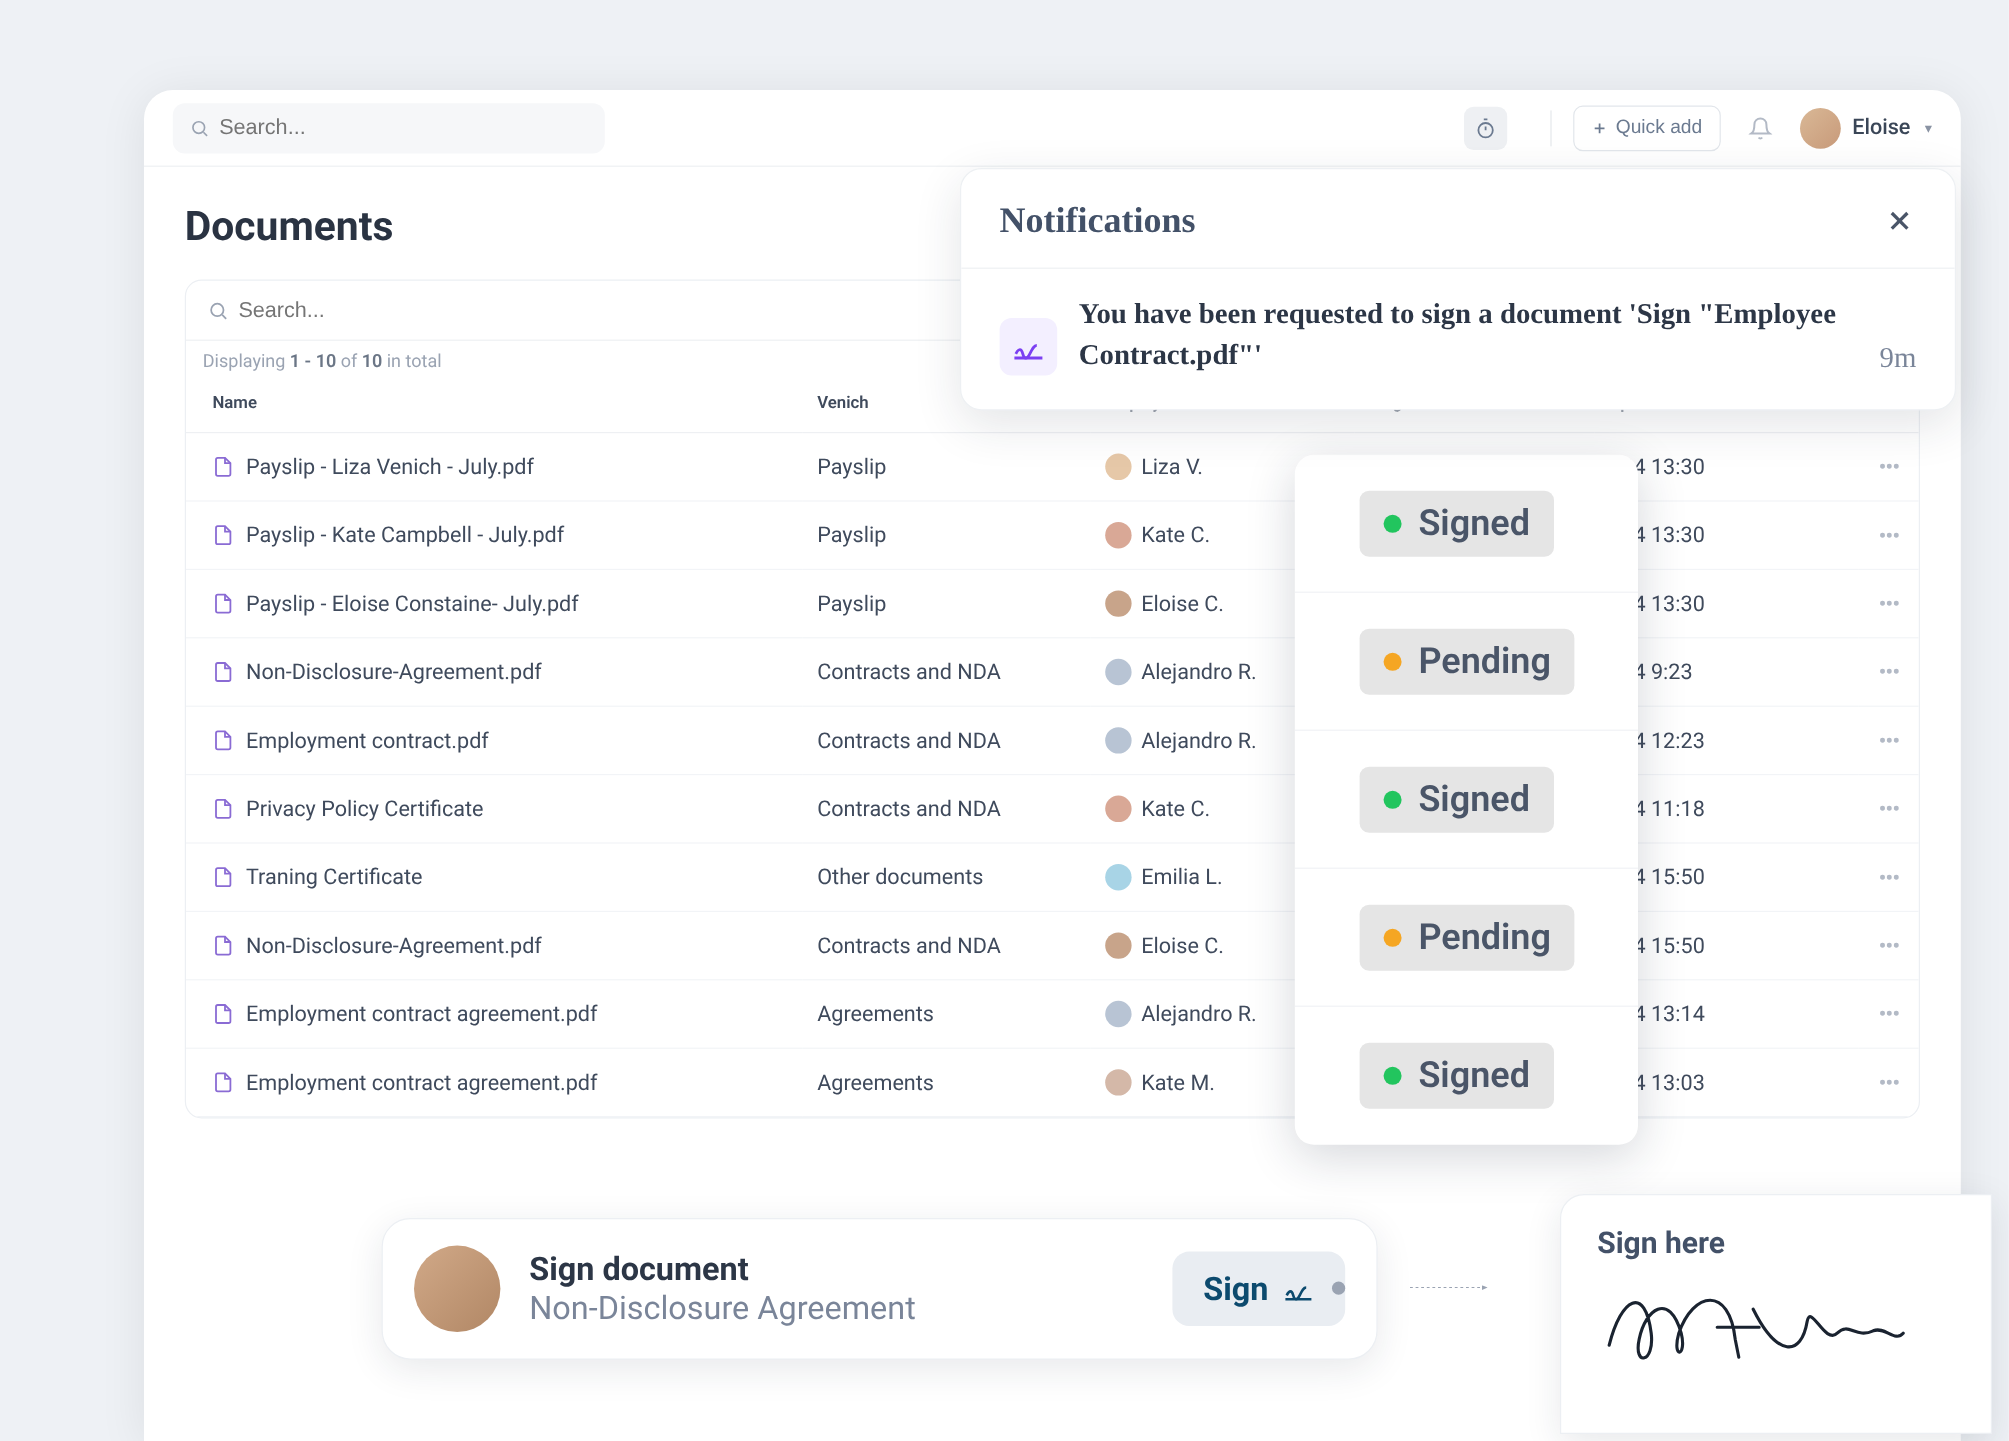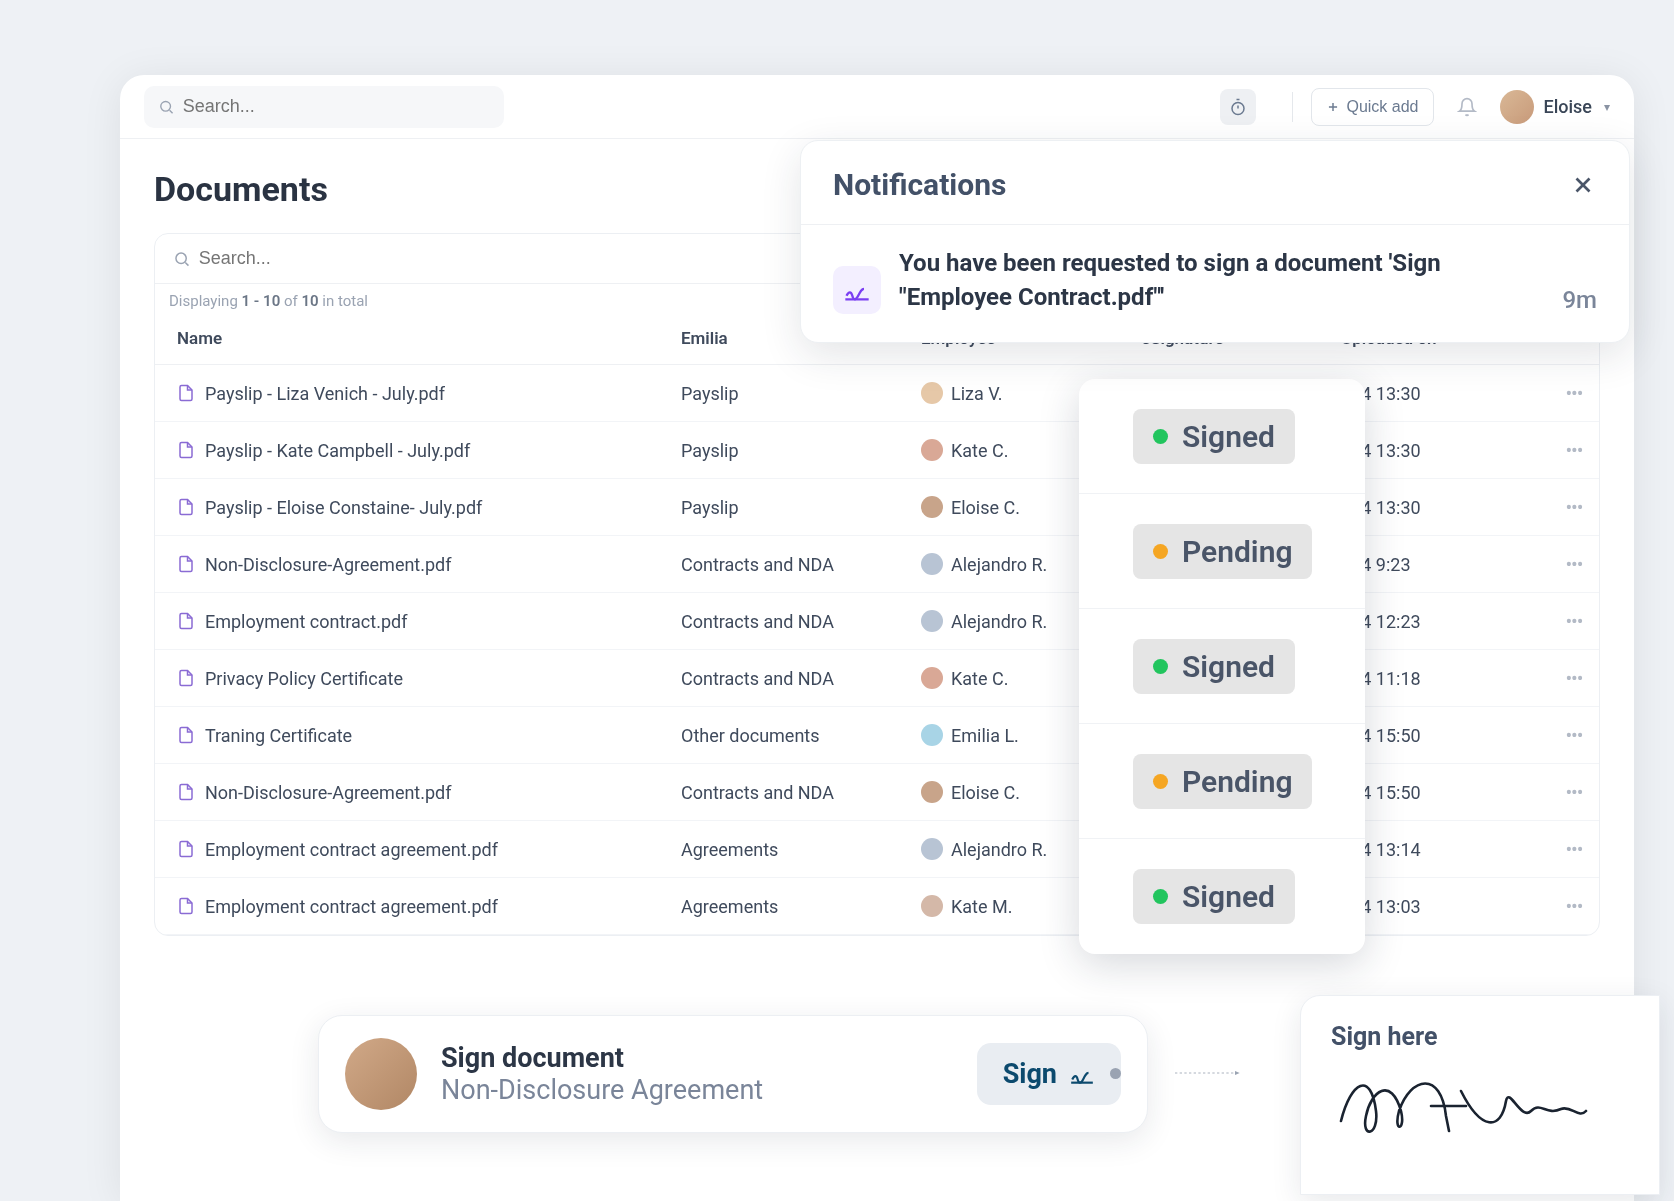--- a/index.html
+++ b/index.html
@@ -24,41 +24,41 @@
 
 .tablecard { background: #fff; border: 1px solid #eceff3; border-radius: 14px; overflow: hidden; }
 .table-search { padding: 14px 18px; border-bottom: 1px solid #eef0f3; }
 .table-search-inner { display: flex; align-items: center; color: #9aa3b2; }
 .table-search-inner input { border: none; outline: none; font-size: 18px; color: #9aa3b2; margin-left: 8px; width: 100%; }
 .displaying { padding: 8px 14px 0 14px; color: #9aa3b2; font-size: 15px; }
 .displaying b { color: #6b7686; font-weight: 600; }
 
 .grid { display: grid; grid-template-columns: 1fr 240px 220px 200px 220px 50px; }
 .thead { display: contents; }
-.th { padding: 18px 12px 16px; font-size: 17px; font-weight: 600; color: #3f4a5c; border-bottom: 1px solid #eef0f3; white-space: nowrap; }
+.th { padding: 18px 12px 16px; font-size: 14px; font-weight: 600; color: #3f4a5c; border-bottom: 1px solid #eef0f3; white-space: nowrap; }
 .th:first-child { padding-left: 22px; }
 
 .row { display: contents; }
 .td { padding: 16px 12px; font-size: 18px; color: #3f4a5c; border-bottom: 1px solid #f2f4f7; display: flex; align-items: center; white-space: nowrap; }
 .td:first-child { padding-left: 22px; gap: 10px; }
 .doc-icon { width: 18px; height: 20px; color: #8a6bd4; flex-shrink: 0; }
 .emp-avatar { width: 22px; height: 22px; border-radius: 50%; margin-right: 8px; flex-shrink: 0; }
 .more-btn { color: #b3bac6; font-size: 20px; justify-content: center; letter-spacing: -1px; }
 
 
 .status-overlay { position: absolute; top: 379px; left: 1079px; width: 286px; background: #fff; border-radius: 16px; box-shadow: 0 10px 40px rgba(30,40,60,0.18); overflow: hidden; }
 .srow { height: 115px; display: flex; align-items: center; padding-left: 54px; border-bottom: 1px solid #f0f2f5; }
 .srow:last-child { border-bottom: none; }
 .sbadge { display: inline-flex; align-items: center; gap: 14px; background: #e5e5e5; border-radius: 8px; padding: 10px 20px; font-size: 30px; font-weight: 600; color: #4a5568; }
 .sdot { width: 15px; height: 15px; border-radius: 50%; }
 .sdot.green { background: #22c55e; }
 .sdot.amber { background: #f5a623; }
 
 
-.notif { position: absolute; top: 140px; left: 800px; width: 830px; background: #fff; border: 1px solid #edf0f3; border-radius: 18px; box-shadow: 0 12px 40px rgba(30,40,60,0.12); overflow: hidden; }
+.notif { position: absolute; top: 140px; left: 800px; width: 830px; background: #fff; border: 1px solid #edf0f3; border-radius: 18px; box-shadow: 0 12px 40px rgba(30,40,60,0.12); overflow: hidden; font-family: Liberation Serif, serif; }
 .nhead { display: flex; align-items: center; justify-content: space-between; padding: 26px 32px 22px; border-bottom: 1px solid #eef0f3; }
 .ntitle { font-size: 30px; font-weight: 700; color: #435168; }
 .nclose { width: 28px; height: 28px; color: #4a5568; display: flex; align-items: center; justify-content: center; font-size: 28px; }
 .nitem { display: flex; gap: 18px; padding: 22px 32px 28px; align-items: flex-end; }
 .nicon { width: 48px; height: 48px; border-radius: 10px; background: #f3efff; display: flex; align-items: center; justify-content: center; color: #7b3ff2; flex-shrink: 0; }
 .ntext { flex: 1; font-size: 24px; font-weight: 700; color: #2c3646; line-height: 1.4; }
 .ntime { font-size: 24px; font-weight: 500; color: #7a8599; }
 
 
 .signcard { position: absolute; top: 1015px; left: 318px; width: 830px; height: 118px; background: #fff; border: 1px solid #eceff3; border-radius: 24px; box-shadow: 0 8px 30px rgba(30,40,60,0.10); display: flex; align-items: center; padding: 0 26px; gap: 24px; }
@@ -132,21 +132,21 @@
           <input placeholder="Search..." style="">
         </div>
       </div>
       <div class="displaying">
         <span>Displaying </span><b>1 - 10</b><span> of </span><b>10</b><span> in total</span>
       </div>
 
       <div class="grid" id="doc-grid">
         <div class="thead">
           <div class="th">Name</div>
-          <div class="th">Emilia</div>
+          <div class="th">Venich</div>
           <div class="th">Employee</div>
           <div class="th">eSignature</div>
           <div class="th">Uploaded on</div>
           <div class="th"></div>
         </div>
       <div class="row"><div class="td">
               <svg class="doc-icon" viewBox="0 0 24 24" fill="none" stroke="currentColor" stroke-width="2">
                 <path d="M14 2H6a2 2 0 0 0-2 2v16a2 2 0 0 0 2 2h12a2 2 0 0 0 2-2V8z"></path>
                 <polyline points="14 2 14 8 20 8"></polyline>
               </svg>

